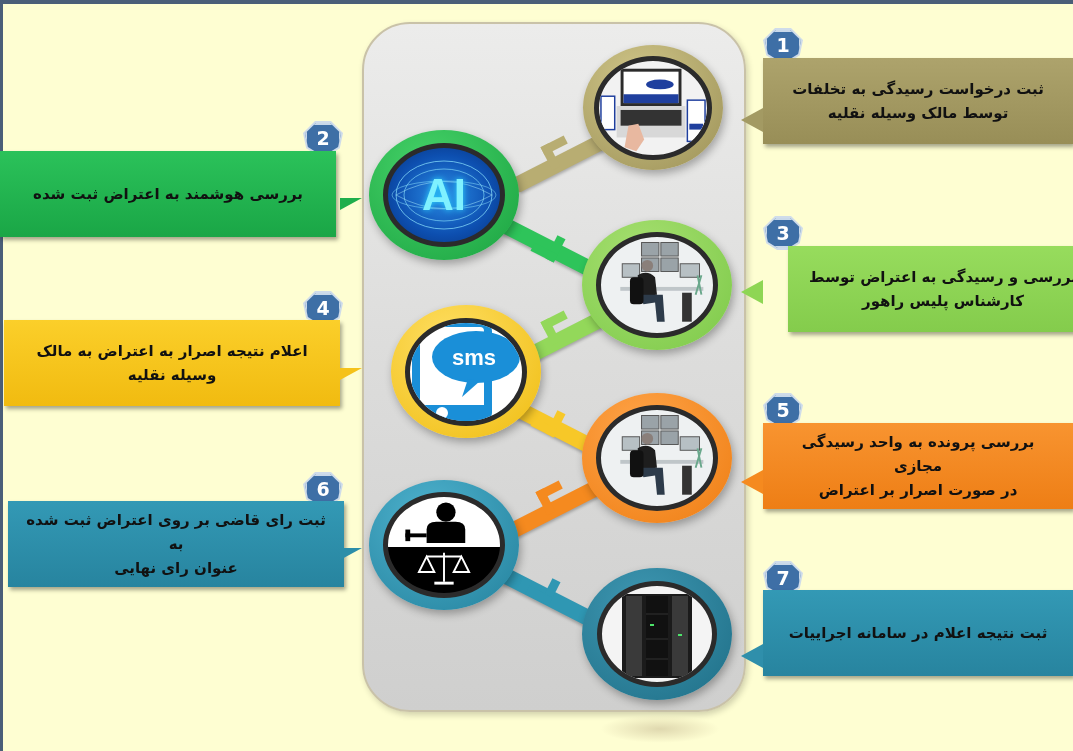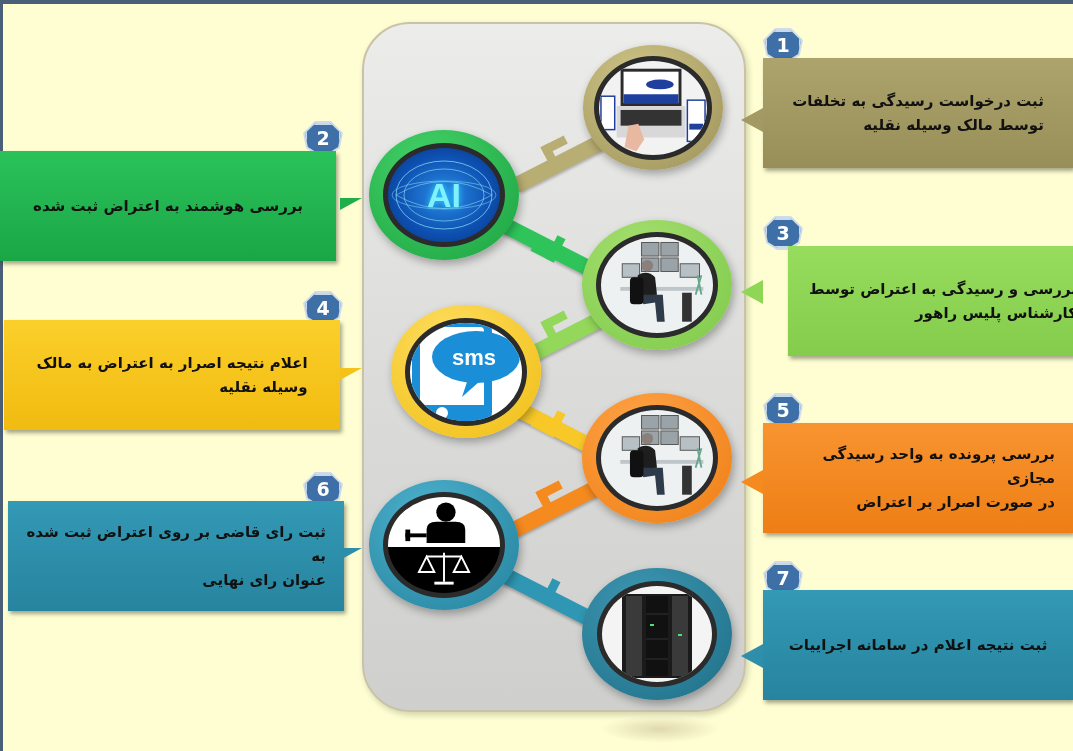--- a/index.html
+++ b/index.html
@@ -16,23 +16,23 @@
     border-radius: 48px;
     background: linear-gradient(180deg, #ececeb 0%, #dcdcdb 50%, #cfcfce 100%);
     border: 2px solid #c9c2a8;
     box-shadow: 2px 3px 6px rgba(0,0,0,0.18);
   }
   .floor-shadow {
     position: absolute; left: 600px; top: 715px; width: 120px; height: 28px;
     background: radial-gradient(ellipse at center, rgba(210,200,160,0.7) 0%, rgba(254,254,210,0) 70%);
   }
   .step-box {
-    position: absolute; height: 110px;
+    position: absolute; height: 86px;
     display: flex; align-items: center; justify-content: center;
-    direction: rtl;
+    text-align: center; direction: rtl;
     font-weight: bold; font-size: 15px; line-height: 24px; color: #111;
     box-shadow: 2px 3px 4px rgba(0,0,0,0.35);
     padding: 0 18px;
   }
   .step-box .label { white-space: pre-line; }
   .tail-r { position: absolute; width: 0; height: 0; border-top: 12px solid transparent; border-bottom: 12px solid transparent; }
   .tail-l { position: absolute; width: 0; height: 0; border-top: 12px solid transparent; border-bottom: 12px solid transparent; }
   .badge {
     position: absolute; width: 36px; height: 30px;
     background: #3e6fa6;
@@ -103,21 +103,21 @@
 
 <div class="circle" style="left:369px;top:130px;width:150px;height:130px;background:radial-gradient(circle at 40% 30%,#47d46a,#1aa240);">
   <div class="circle-inner" style="width:122px;height:104px;background:radial-gradient(ellipse at center,#2a8de6 0%,#0d4fb0 60%,#08327a 100%);">
     <svg width="112" height="94" viewBox="0 0 112 94" style="position:absolute;">
       <ellipse cx="56" cy="47" rx="48" ry="34" fill="none" stroke="#8fe6ff" stroke-width="1" opacity="0.7"></ellipse>
       <ellipse cx="56" cy="47" rx="40" ry="26" fill="none" stroke="#8fe6ff" stroke-width="1" opacity="0.6"></ellipse>
       <ellipse cx="56" cy="47" rx="52" ry="14" fill="none" stroke="#8fe6ff" stroke-width="1" opacity="0.5"></ellipse>
       <path d="M8 47 Q56 20 104 47" fill="none" stroke="#aef0ff" stroke-width="0.8" opacity="0.6"></path>
       <path d="M8 47 Q56 74 104 47" fill="none" stroke="#aef0ff" stroke-width="0.8" opacity="0.6"></path>
     </svg>
-    <span style="position:relative;color:#7ff1ff;font-weight:bold;font-size:34px;font-family:'Liberation Sans',sans-serif;text-shadow:0 0 6px #2ad4ff;">AI</span>
+    <span style="position:relative;color:#7ff1ff;font-weight:bold;font-size:44px;font-family:'Liberation Sans',sans-serif;text-shadow:0 0 6px #2ad4ff;">AI</span>
   </div>
 </div>
 
 <div class="circle" style="left:582px;top:220px;width:150px;height:130px;background:radial-gradient(circle at 40% 30%,#a8e072,#7cc948);">
   <div class="circle-inner" style="width:122px;height:106px;background:#eef1f2;">
     <svg width="116" height="100" viewBox="0 0 116 100">
       <rect x="42" y="6" width="18" height="14" fill="#9aa3a8" stroke="#555" stroke-width="1"></rect>
       <rect x="62" y="6" width="18" height="14" fill="#9aa3a8" stroke="#555" stroke-width="1"></rect>
       <rect x="42" y="22" width="18" height="14" fill="#9aa3a8" stroke="#555" stroke-width="1"></rect>
       <rect x="62" y="22" width="18" height="14" fill="#9aa3a8" stroke="#555" stroke-width="1"></rect>

